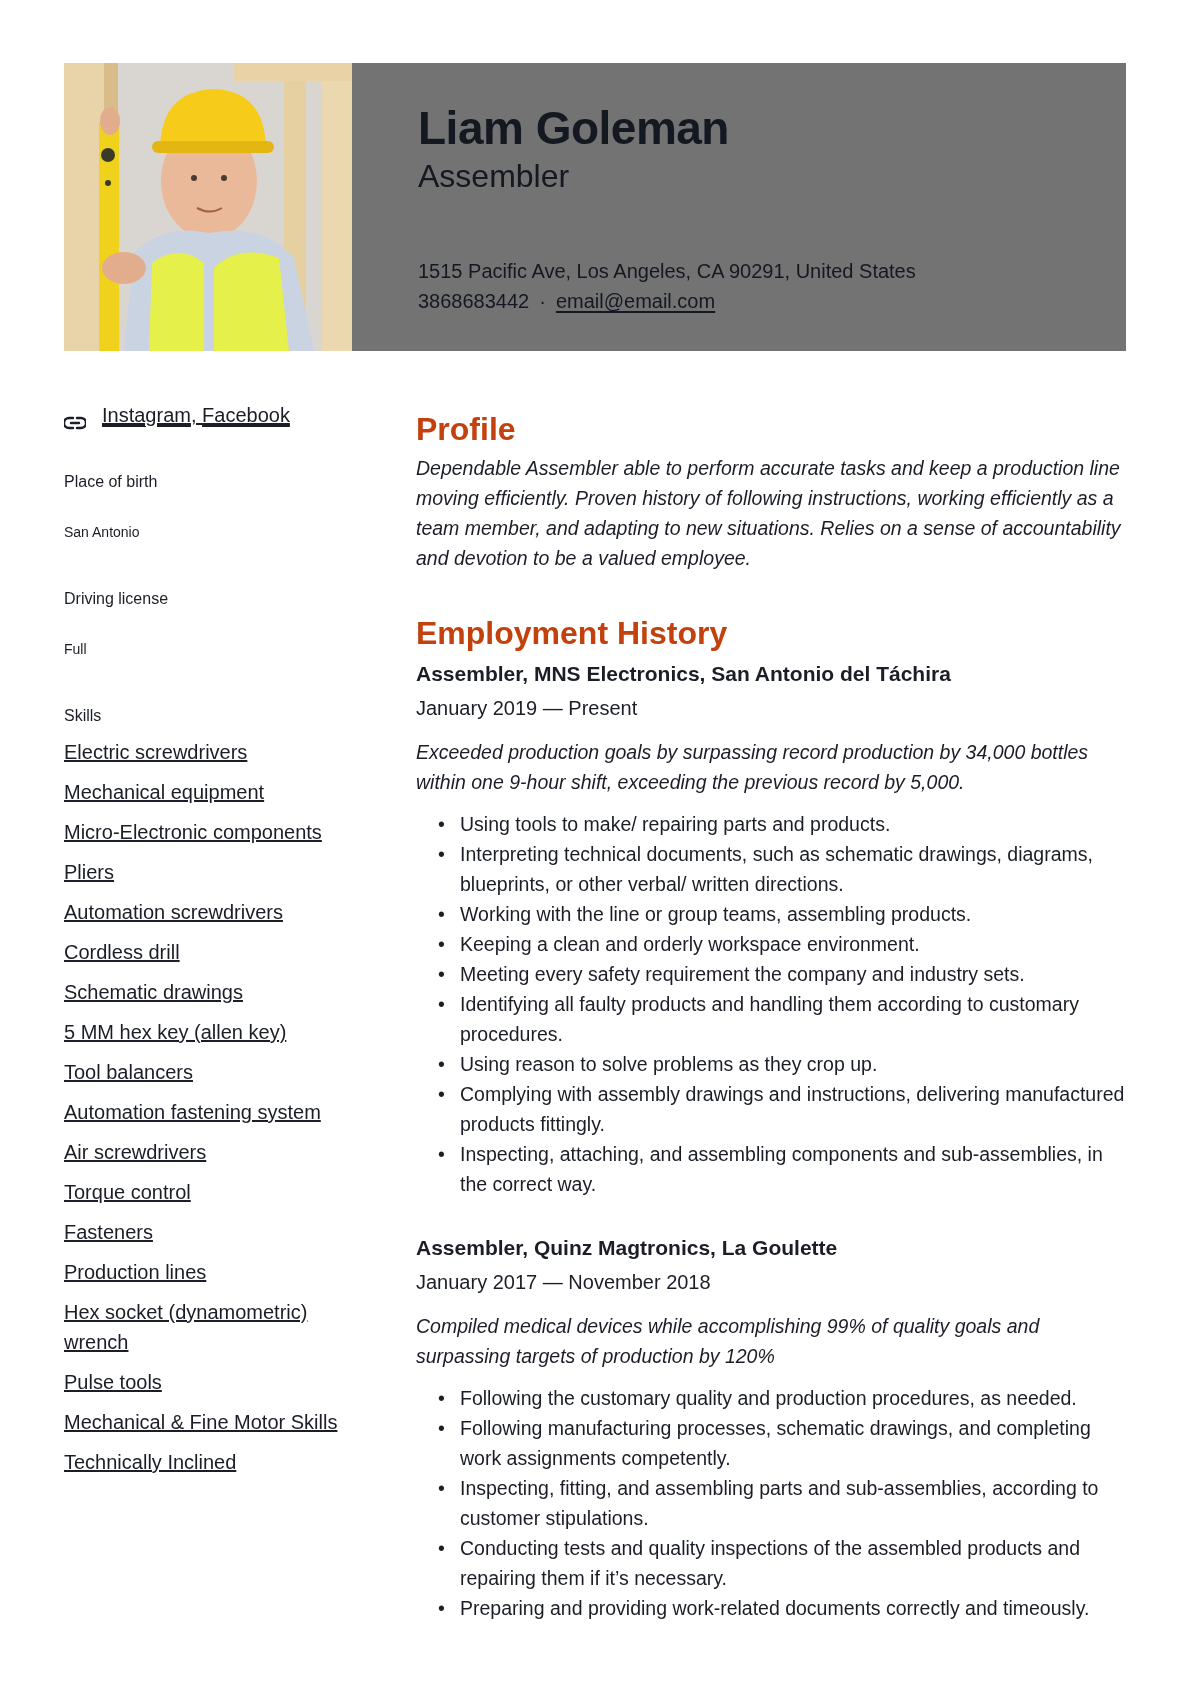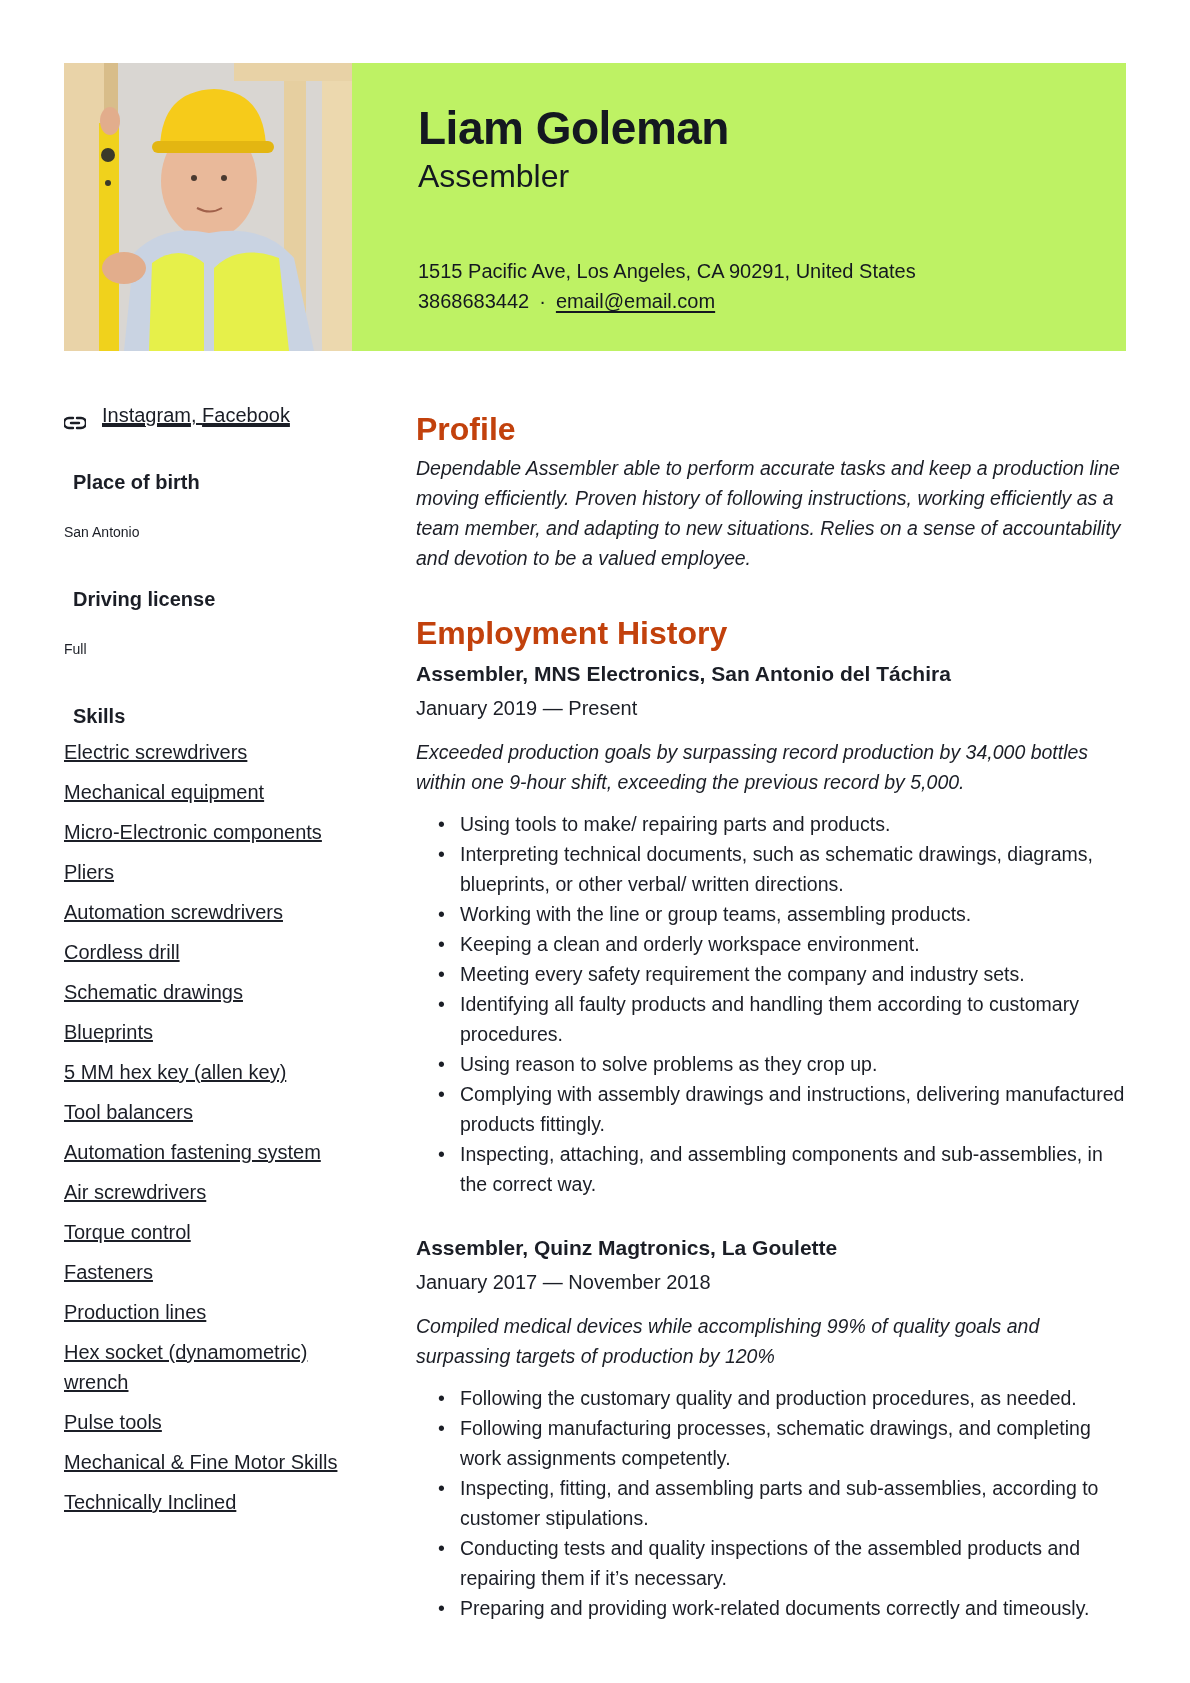--- a/index.html
+++ b/index.html
@@ -12,21 +12,21 @@
   .name { position: absolute; left: 66px; top: 38px; font-size: 46px; font-weight: 700; letter-spacing: -0.5px; color: #141820; }
   .jobtitle { position: absolute; left: 66px; top: 95px; font-size: 32px; font-weight: 400; color: #141820; }
   .address { position: absolute; left: 66px; top: 193px; font-size: 20px; line-height: 30px; color: #141820; }
   .contactline { position: absolute; left: 66px; top: 223px; font-size: 20px; line-height: 30px; color: #141820; }
   .contactline .dot { margin: 0 10px; }
   a.link { color: inherit; text-decoration: underline; text-underline-offset: 3px; text-align: center; }
 
   .left { position: absolute; left: 64px; top: 400px; width: 280px; font-size: 20px; }
   .linkrow { display: flex; align-items: center; height: 30px; line-height: 30px; text-decoration: underline; }
   .linkrow .chain { width: 22px; height: 14px; margin-right: 16px; display: inline-block; }
-  .lbl { font-weight: 700; font-size: 20px; line-height: 30px; margin-left: 9px; }
+  .lbl { font-weight: 400; font-size: 16px; line-height: 30px; }
   .val { font-size: 14px; line-height: 30px; margin-top: 20px; }
   .block { margin-top: 37px; }
   .skills { list-style: none; margin-top: 6px; text-decoration: underline; }
   .skills li { font-size: 20px; line-height: 30px; margin-bottom: 10px; }
 
   .right { position: absolute; left: 416px; top: 409px; width: 714px; font-size: 20px; }
   .h2 { font-size: 32px; font-weight: 700; line-height: 40px; color: #c2410c; }
   .profile-text { font-style: italic; font-size: 19.5px; line-height: 30px; margin-top: 4px; }
   .emp-head { margin-top: 40px; }
   .job-title { font-weight: 700; font-size: 21px; line-height: 30px; margin-top: 6px; }
@@ -58,21 +58,21 @@
       <path d="M60 288 L70 190 Q100 160 145 170 Q200 160 230 195 L250 288 Z" fill="#c9d3e2"></path>
       <path d="M85 288 L88 200 Q115 180 140 200 L140 288 Z" fill="#e6f04a"></path>
       <path d="M150 288 L150 205 Q175 180 215 195 L225 288 Z" fill="#e6f04a"></path>
       <ellipse cx="60" cy="205" rx="22" ry="16" fill="#e2ad8c"></ellipse>
       <ellipse cx="46" cy="58" rx="10" ry="14" fill="#e2ad8c"></ellipse>
       <circle cx="130" cy="115" r="3" fill="#4a3a30"></circle>
       <circle cx="160" cy="115" r="3" fill="#4a3a30"></circle>
       <path d="M133 145 Q146 152 158 145" stroke="#a0604a" stroke-width="2" fill="none"></path>
     </svg>
   </div>
-  <div class="band" style="background: #bef264;">
+  <div class="band" style="background: #737373;">
     <div class="name">Liam Goleman</div>
     <div class="jobtitle">Assembler</div>
     <div class="address">1515 Pacific Ave, Los Angeles, CA 90291, United States</div>
     <div class="contactline">
       <span>3868683442</span><span class="dot">·</span><a class="link" href="#">email@email.com</a>
     </div>
   </div>
 </div>
 
 <div class="left">
@@ -100,21 +100,20 @@
   <div class="block" style="margin-top:37px">
     <div class="lbl">Skills</div>
     <ul class="skills" id="skills-list">
         <li>Electric screwdrivers</li>
         <li>Mechanical equipment</li>
         <li>Micro-Electronic components</li>
         <li>Pliers</li>
         <li>Automation screwdrivers</li>
         <li>Cordless drill</li>
         <li>Schematic drawings</li>
-        <li>Blueprints</li>
         <li>5 MM hex key (allen key)</li>
         <li>Tool balancers</li>
         <li>Automation fastening system</li>
         <li>Air screwdrivers</li>
         <li>Torque control</li>
         <li>Fasteners</li>
         <li>Production lines</li>
         <li>Hex socket (dynamometric) wrench</li>
         <li>Pulse tools</li>
         <li>Mechanical &amp; Fine Motor Skills</li>

